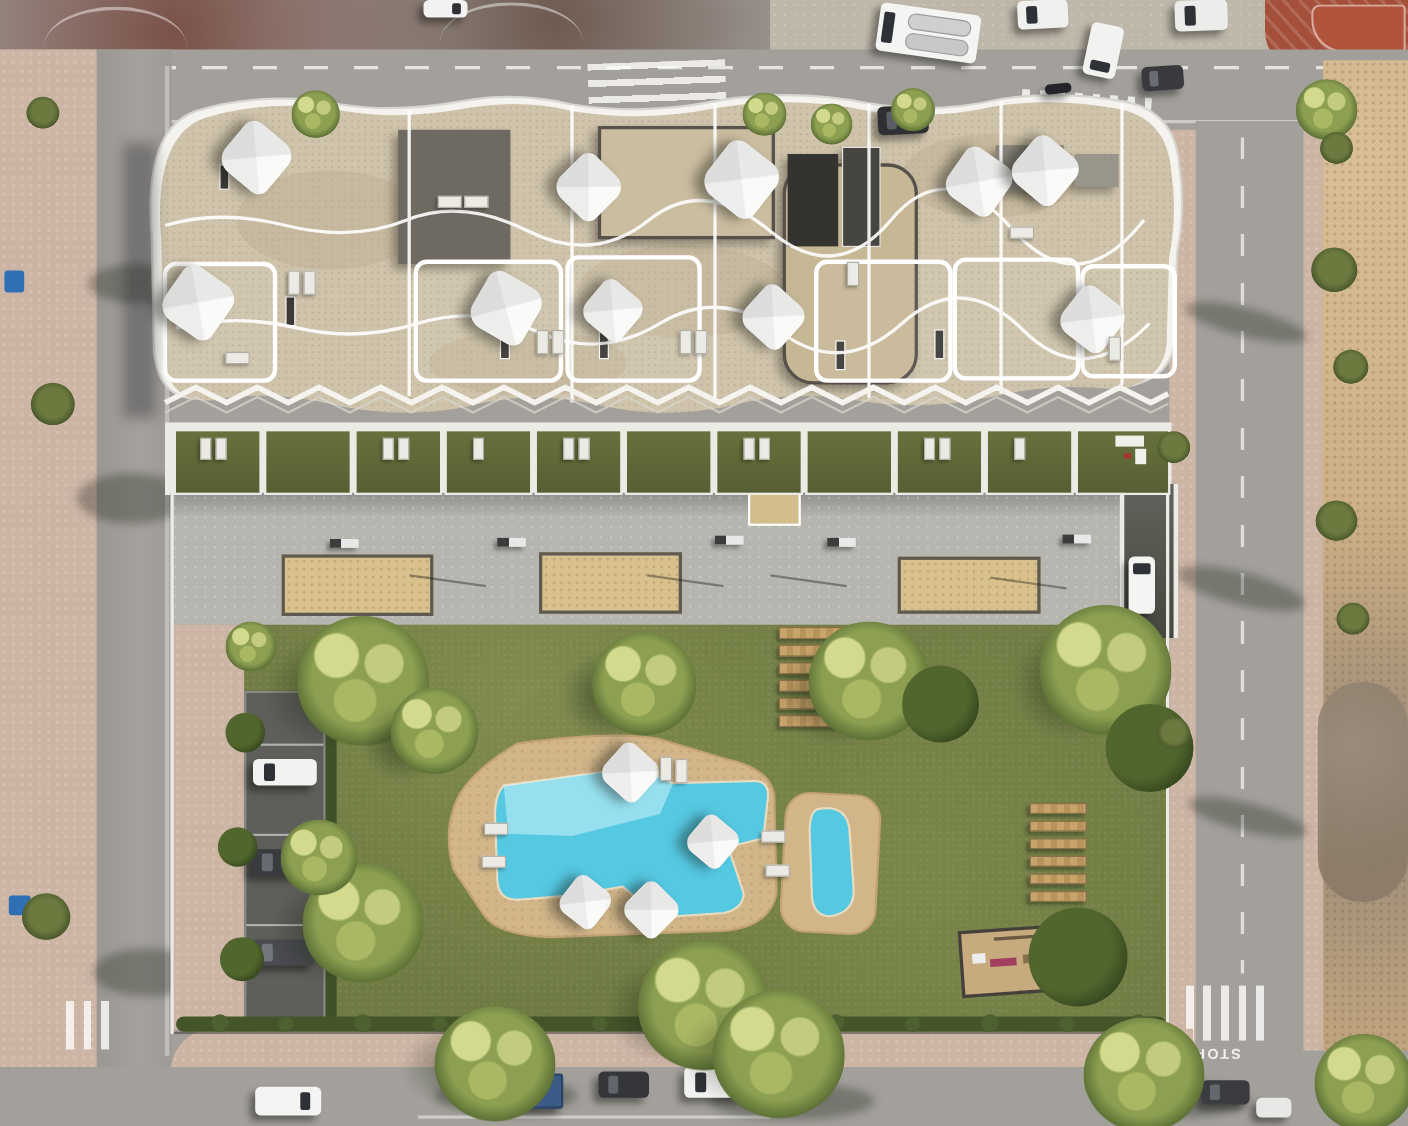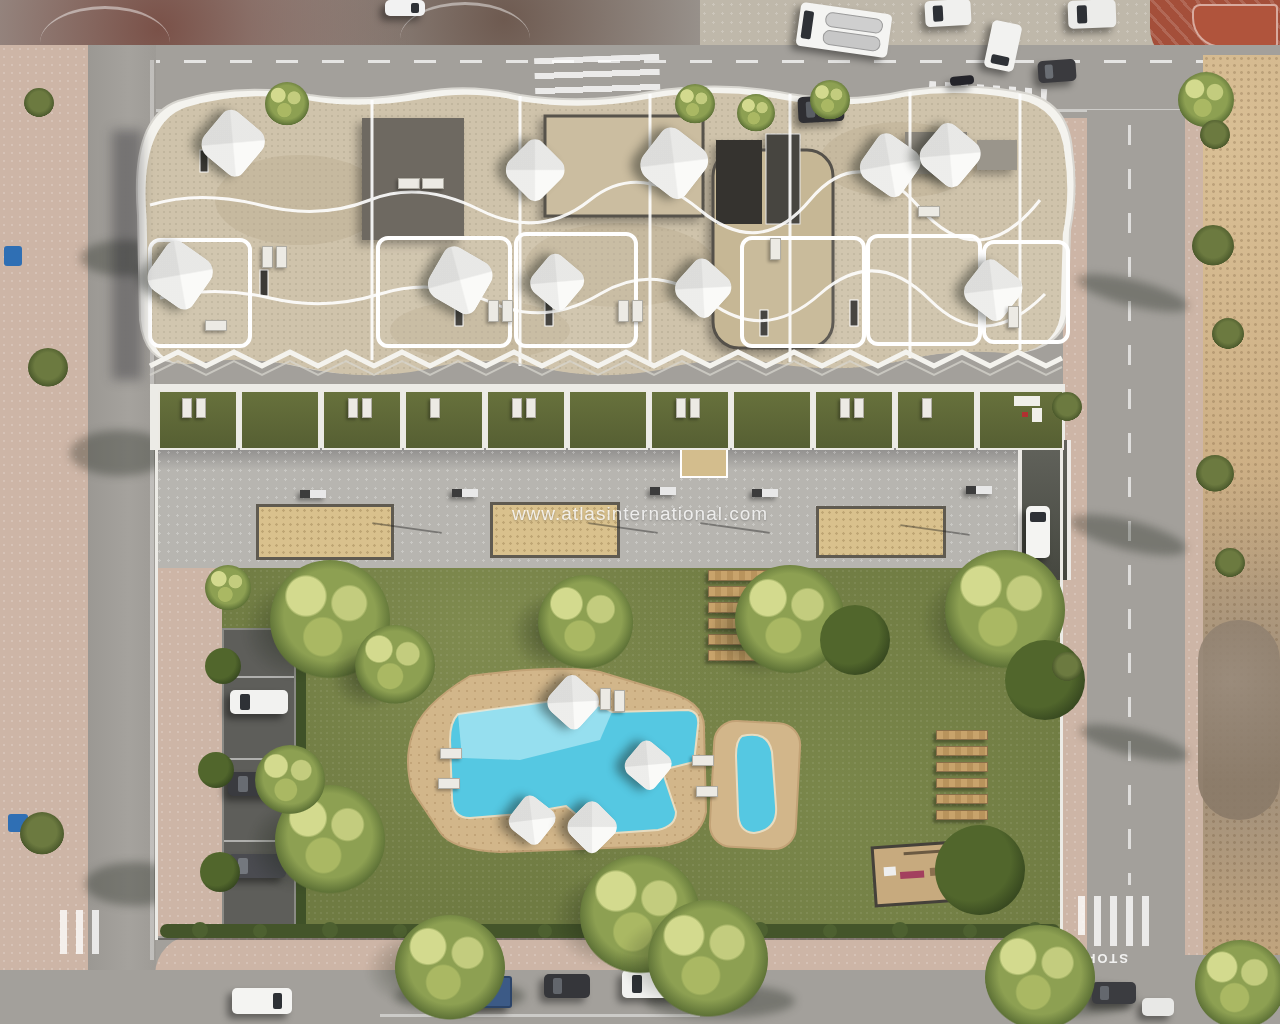--- a/index.html
+++ b/index.html
@@ -389,15 +389,14 @@
   <div class="abs tree scrub" style="left:1052px;top:392px;width:30px;height:30px;"></div>
   <div class="abs tree scrub" style="left:1052px;top:652px;width:30px;height:30px;"></div>
   <div class="abs tree scrub" style="left:1192px;top:225px;width:42px;height:42px;"></div>
   <div class="abs tree scrub" style="left:1212px;top:318px;width:32px;height:32px;"></div>
   <div class="abs tree scrub" style="left:1196px;top:455px;width:38px;height:38px;"></div>
   <div class="abs tree scrub" style="left:1215px;top:548px;width:30px;height:30px;"></div>
   <div class="abs tree scrub" style="left:1200px;top:120px;width:30px;height:30px;"></div>
 
   <div class="abs" style="left:112px;top:130px;width:30px;height:250px;background:rgba(20,20,28,.32);filter:blur(6px);"></div>
 
-  <div class="abs watermark" style="left:400px;top:503px;">www.atlasinternational.com</div>
 
 </div>
 
 </body></html>

